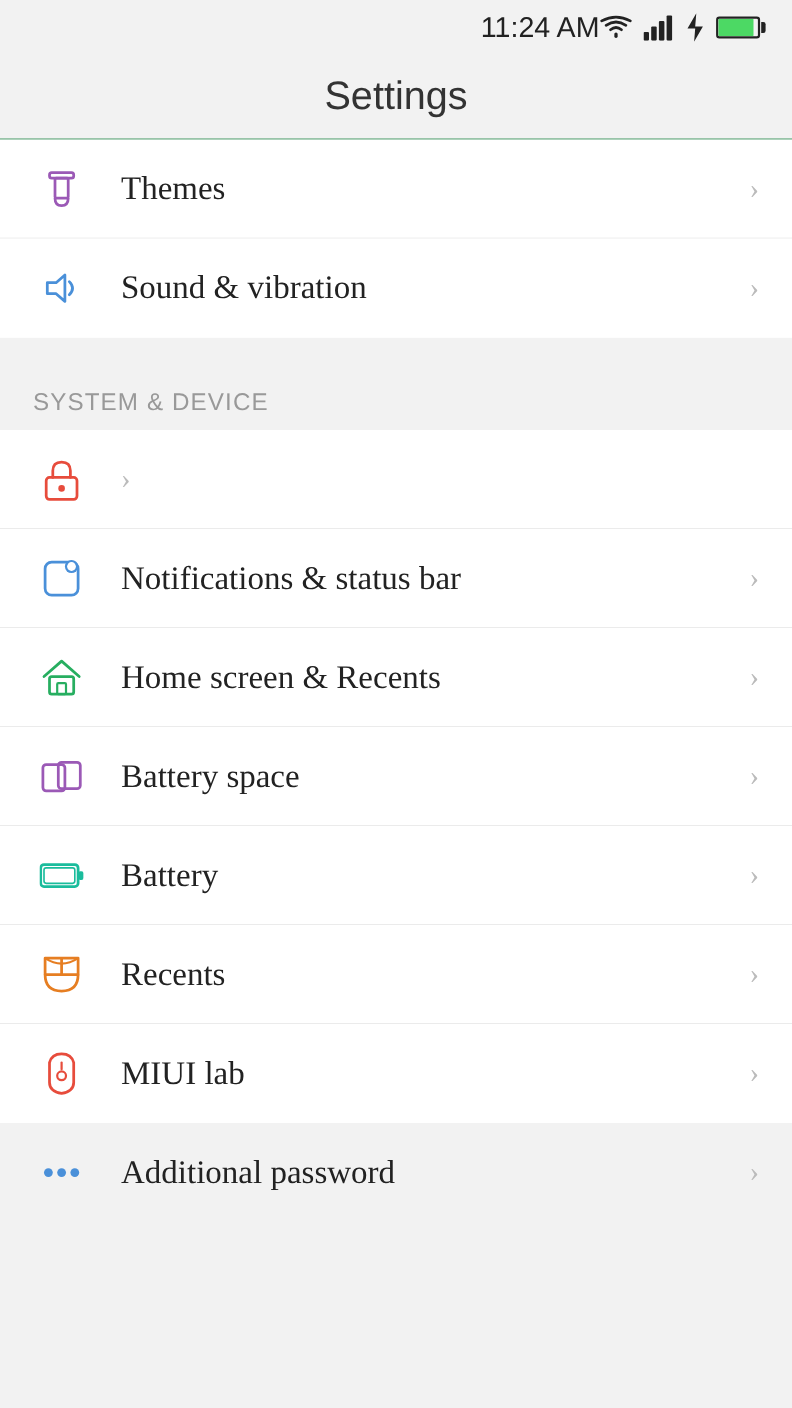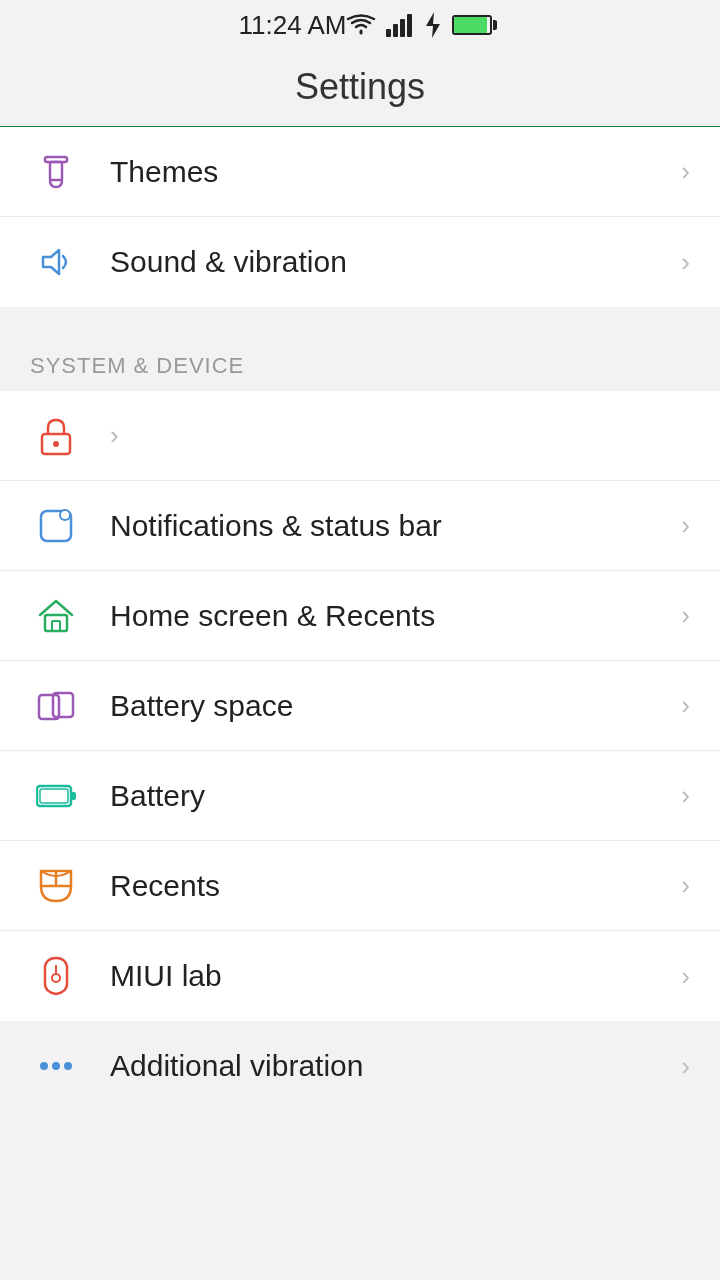--- a/index.html
+++ b/index.html
@@ -6,23 +6,23 @@
     * { margin: 0; padding: 0; box-sizing: border-box; }
     body {
       width: 720px;
       min-height: 1280px;
       background: #f2f2f2;
       font-family: -apple-system, 'Helvetica Neue', Arial, sans-serif;
       color: #222;
     }
     .status-bar {
       display: flex;
-      justify-content: center;
-      align-items: center;
-      padding: 10px 8px 8px 24px;
+      justify-content: flex-end;
+      align-items: center;
+      padding: 10px 24px 8px 24px;
       background: #f2f2f2;
       height: 48px;
     }
     .status-time {
       font-size: 26px;
       font-weight: 500;
       color: #222;
     }
     .status-icons {
       display: flex;
@@ -72,20 +72,21 @@
     }
     .settings-item {
       display: flex;
       align-items: center;
       padding: 0 30px;
       height: 90px;
       border-bottom: 1px solid #ebebeb;
       background: #fff;
       cursor: pointer;
       position: relative;
+      font-family: Liberation Serif, serif;
     }
     .settings-item:last-child {
       border-bottom: none;
     }
     .item-icon {
       width: 52px;
       height: 52px;
       display: flex;
       align-items: center;
       justify-content: center;
@@ -290,16 +291,16 @@
 <div class="additional-section">
   <div class="additional-item settings-item">
     <div class="item-icon">
 
       <svg width="38" height="20" viewBox="0 0 38 20">
         <circle cx="7" cy="10" r="4" fill="#4a90d9"></circle>
         <circle cx="19" cy="10" r="4" fill="#4a90d9"></circle>
         <circle cx="31" cy="10" r="4" fill="#4a90d9"></circle>
       </svg>
     </div>
-    <span class="item-label">Additional vibration</span>
+    <span class="item-label">Additional password</span>
     <span class="item-chevron">›</span>
   </div>
 </div>
 
 </body></html>

